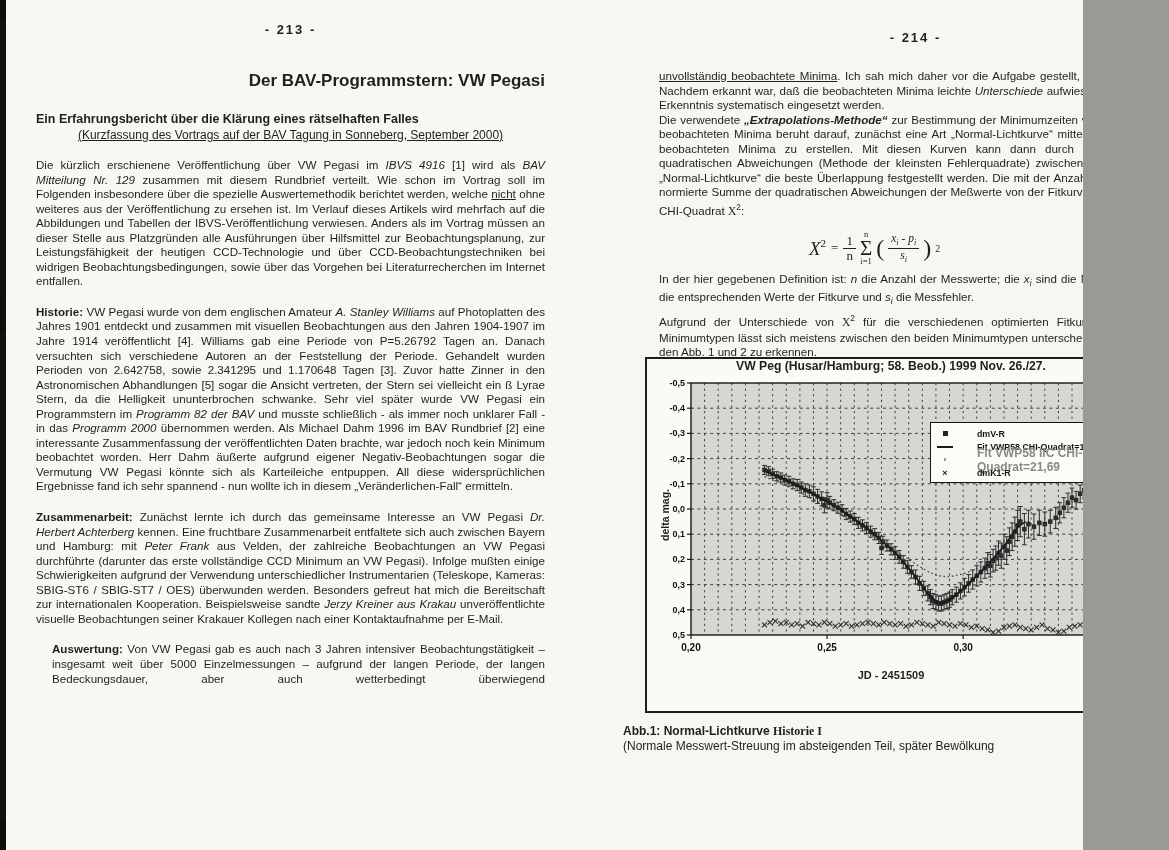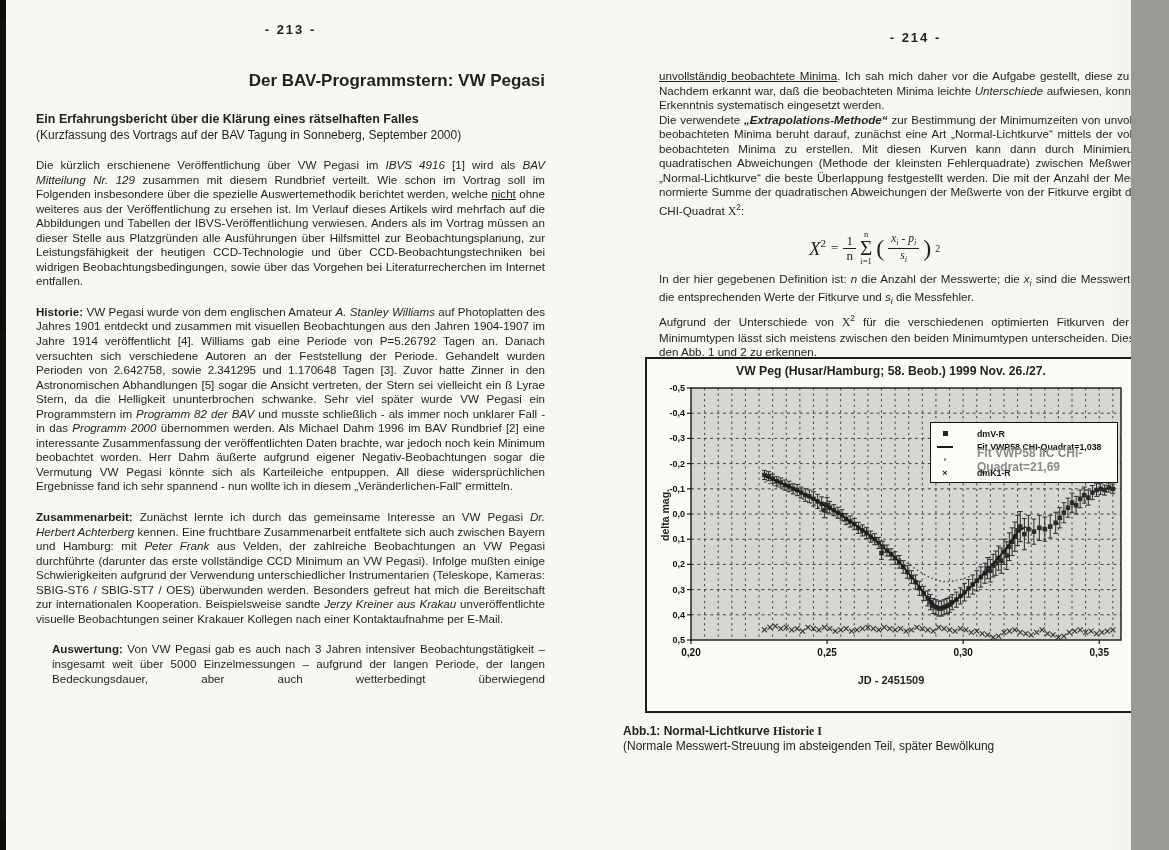--- a/index.html
+++ b/index.html
@@ -1,17 +1,17 @@
 <!DOCTYPE html>
 <html><head>
 <meta charset="utf-8">
 <style>
   html,body{margin:0;padding:0;background:#9a9994;}
   .scan{position:relative;width:1083px;height:850px;overflow:hidden;
-        background:#f6f5f1;font-family:"Liberation Sans",sans-serif;color:#1f1f1f;padding-left:48px;}
+        background:#f6f5f1;font-family:"Liberation Sans",sans-serif;color:#1f1f1f;}
   
   .edge-strip{position:absolute;left:0;top:0;width:6px;height:850px;background:#111;}
   .mark{position:absolute;background:#0d0d0d;}
   .m-topleft{left:0;top:0;width:13px;height:20px;border-radius:0 0 60% 0;}
   .m-midleft{left:0;top:298px;width:4px;height:34px;}
   .m-bottomleft{left:0;top:820px;width:18px;height:30px;border-radius:0 40% 0 0;}
   .gutter{position:absolute;left:576px;top:0;width:18px;height:850px;
         background:linear-gradient(90deg,rgba(0,0,0,0),rgba(0,0,0,.05),rgba(0,0,0,0));}
   
   .page{position:absolute;top:0;height:850px;}
@@ -19,21 +19,21 @@
   .page-right{left:585px;width:584px;background:#f7f6f2;
         background:linear-gradient(90deg,#f7f6f2 0,#f7f6f2 520px,#edebe6 584px);}
   .col{position:absolute;top:0;}
   .page-left .col{left:30px;width:509px;}
   .page-right .col{left:38px;width:513px;margin-left:36px;}
   
   .pageno{text-align:center;font-size:13px;font-weight:bold;letter-spacing:2px;margin:22px 0 0 0;}
   .page-right .pageno{margin-top:30px;}
   h1.title{font-size:17px;font-weight:bold;text-align:right;margin:34px 0 0 0;}
   .subtitle{font-size:12.5px;font-weight:bold;text-align:left;margin:21px 0 0 0;}
-  .subtitle2{font-size:12px;text-align:left;margin:2px 0 0 0;}
+  .subtitle2{font-size:12px;text-align:center;margin:2px 0 0 0;text-decoration:underline;}
   p.body{font-size:11.6px;line-height:14.55px;text-align:justify;margin:16px 0 0 0;}
   p.tight{margin-top:0;}
   p.cont{text-align-last:justify;margin-left:16px;}
   .r-b{font-weight:bold;}
   .r-i{font-style:italic;}
   .r-u{text-decoration:underline;}
   .r-sub{vertical-align:sub;font-size:0.72em;}
   .r-sup{vertical-align:super;font-size:0.72em;}
   .r-serif{font-family:"Liberation Serif",serif;}
   
@@ -47,21 +47,21 @@
   .sum{display:inline-flex;flex-direction:column;align-items:center;line-height:0.9;}
   .sum .st,.sum .sb{font-size:8.5px;}
   .sum .ss{font-size:21px;line-height:0.9;}
   .paren{font-size:24px;font-weight:300;line-height:1;}
   .outer-exp{font-size:10px;vertical-align:12px;}
   .lhs-exp{font-size:11px;vertical-align:8px;}
   .inner{font-size:11.5px;font-style:normal;}
   
   .figure{position:absolute;left:60px;top:357px;width:492px;height:356px;
           border:2px solid #1c1c1c;background:#fbfaf7;box-sizing:border-box;}
-  .fig-title{text-align:center;font-size:12.2px;font-weight:bold;margin-top:5px;}
+  .fig-title{text-align:center;font-size:12.2px;font-weight:bold;}
   .y-label{position:absolute;left:-8px;top:150px;transform:rotate(-90deg);
            font-size:10.5px;font-weight:bold;}
   .x-label{text-align:center;font-size:11px;font-weight:bold;margin-top:-2px;}
   #chart-svg{display:block;margin:2px 0 0 0;}
   .legend{position:absolute;right:17px;top:63px;width:188px;background:#fcfbf8;
           border:1.5px solid #141414;padding:4px 6px 3px 6px;box-sizing:border-box;}
   .lrow{display:flex;align-items:center;gap:24px;height:13px;font-size:8.8px;font-weight:bold;color:#151515;}
   .lrow.muted{color:#8a8a8a;font-weight:bold;font-size:12px;}
   .lmark{display:inline-flex;width:16px;justify-content:center;align-items:center;flex:0 0 16px;}
   .lm-square{width:5px;height:5px;background:#222;flex:0 0 5px;margin:0 5px;}

